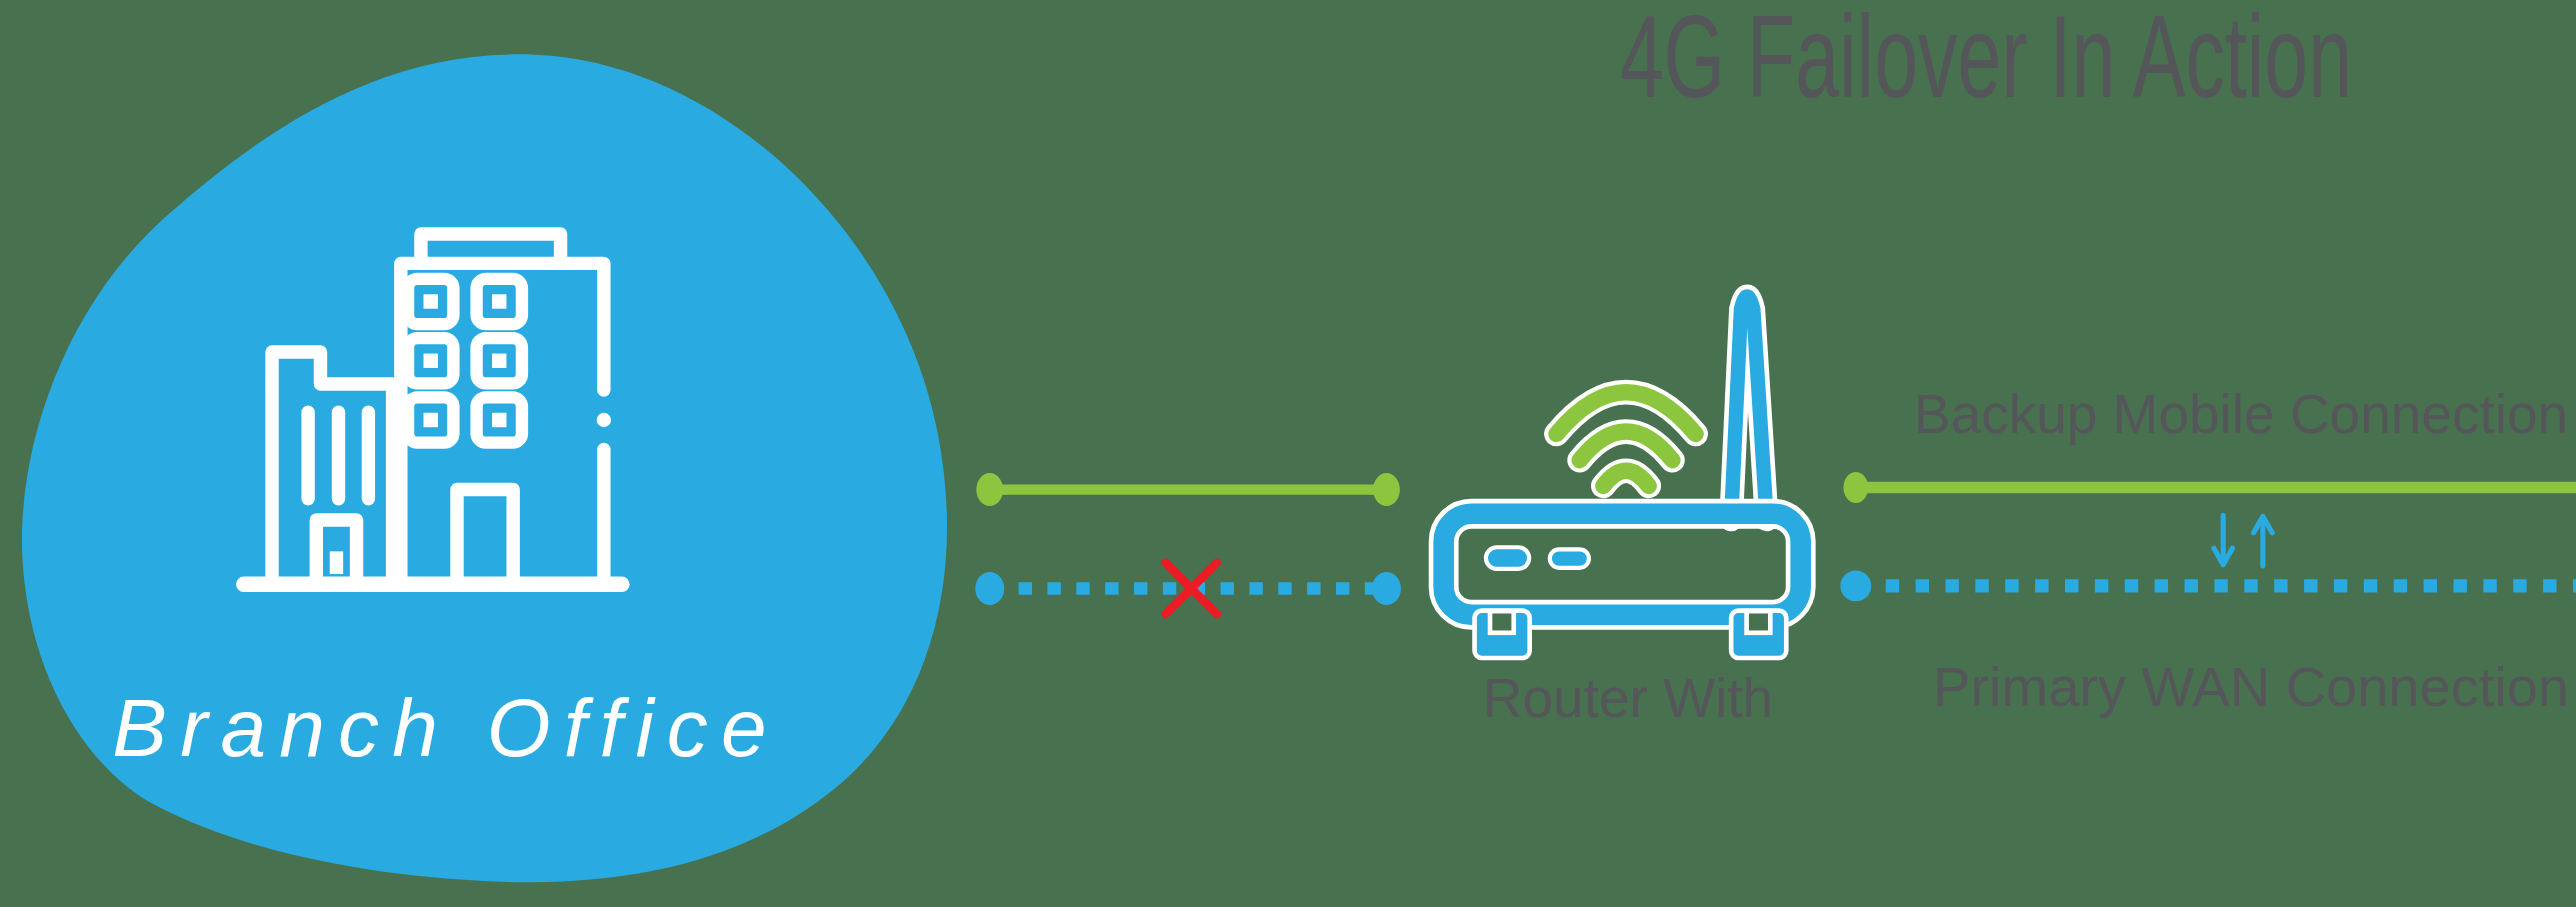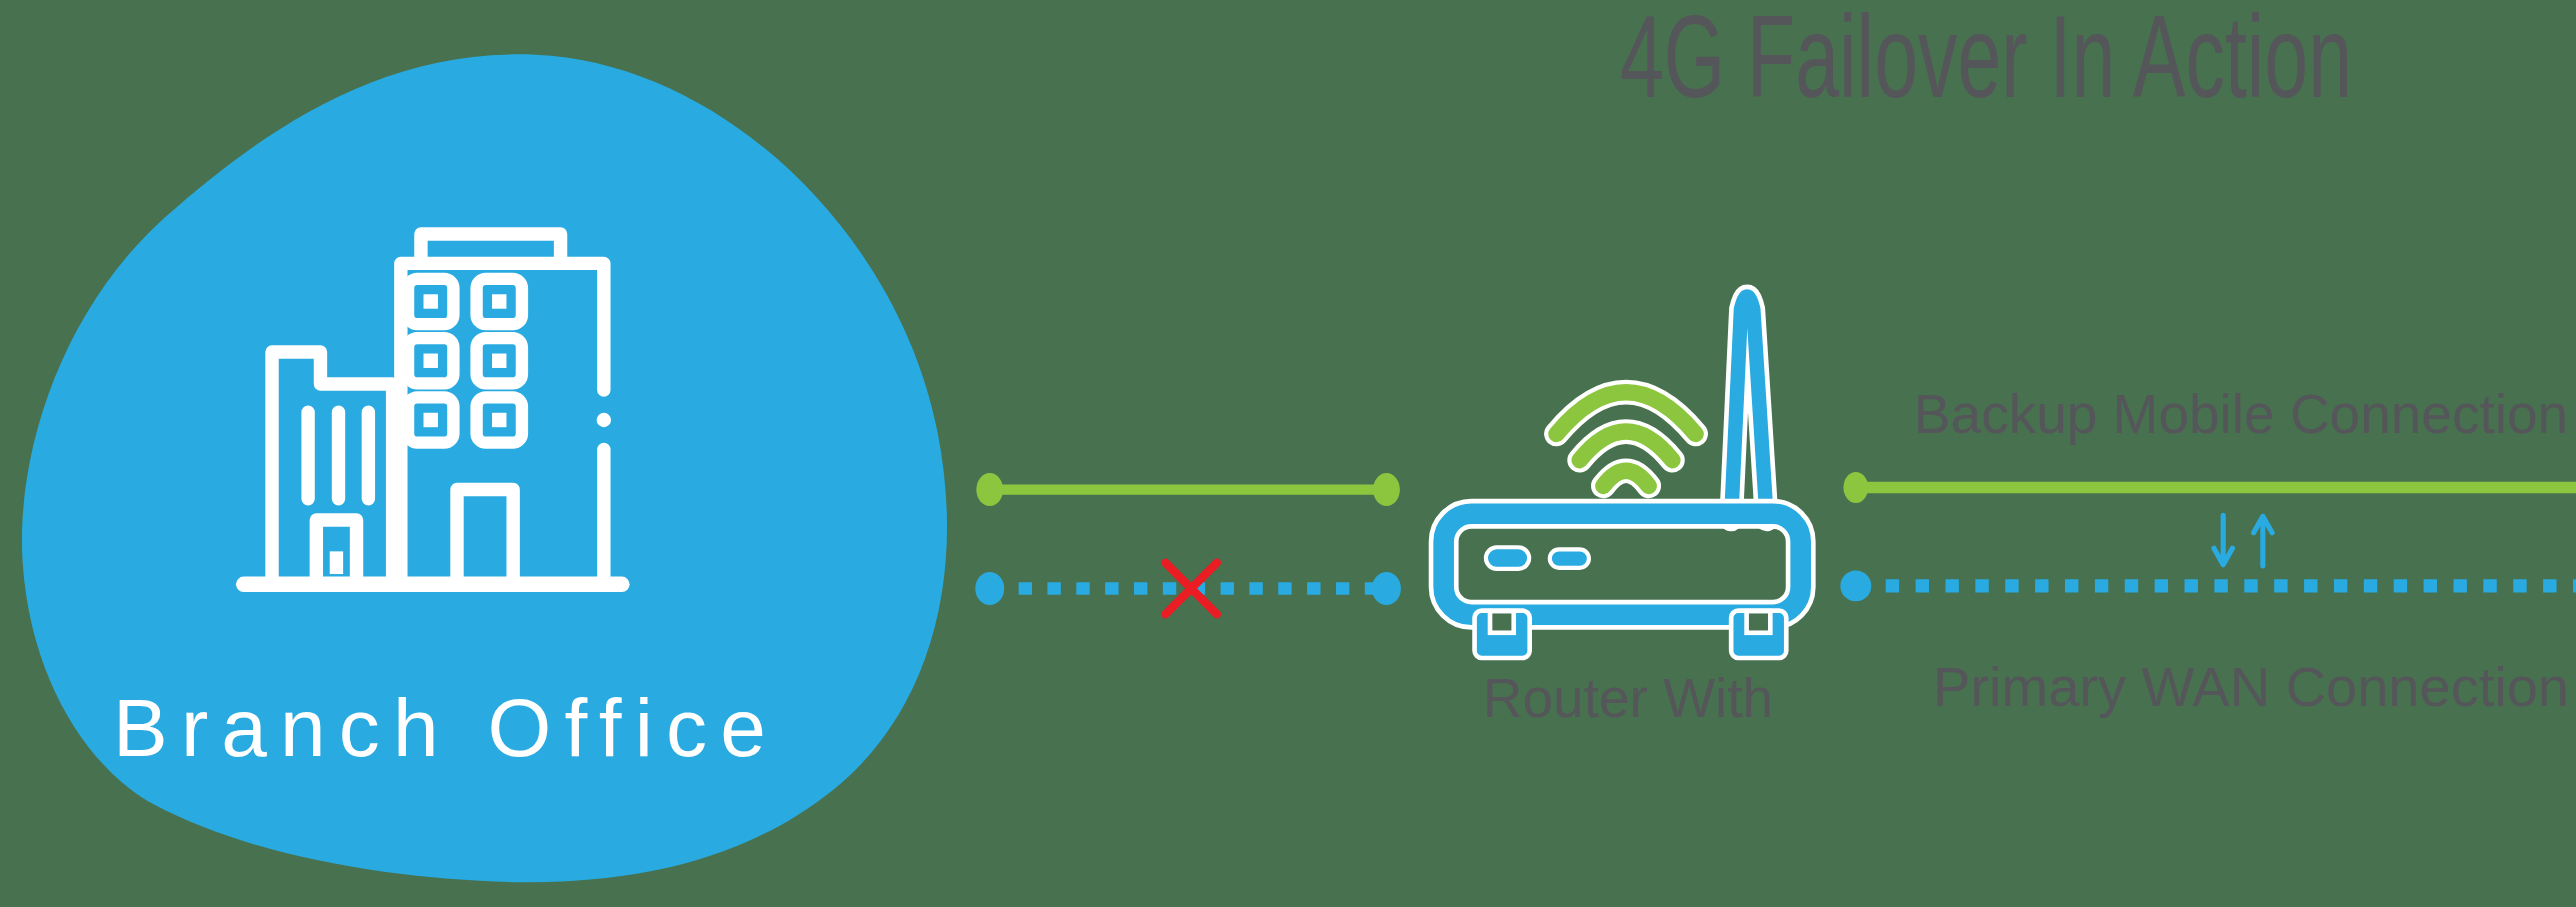--- a/index.html
+++ b/index.html
@@ -7,21 +7,21 @@
     position:relative;width:3351px;height:908px;overflow:hidden;
     background:#48714F;
     font-family:"Liberation Sans", sans-serif;
   }
   .stage svg{position:absolute;left:0;top:0;}
   .lbl{
     position:absolute;line-height:1;white-space:nowrap;
     transform:translateX(-50%);color:#55565A;
   }
   #title{left:1986px;top:-1.5px;font-size:116px;transform:translateX(-50%) scaleX(0.68);}
-  #branch-office-label{left:446px;top:687px;font-size:82px;letter-spacing:0.16em;color:#FFFFFF;}
+  #branch-office-label{left:446px;top:687px;font-size:82px;letter-spacing:0.16em;color:#FFFFFF;font-style:italic;}
   #backup-label{left:2241px;top:387px;font-size:55px;}
   #primary-label{left:2251px;top:659px;font-size:56px;}
   #router-label{left:1628px;top:668px;font-size:55px;line-height:61px;text-align:right;}
 </style>
 </head>
 <body>
 
 <div class="stage">
 
   <svg width="3351" height="908" viewBox="0 0 6504 1762">

